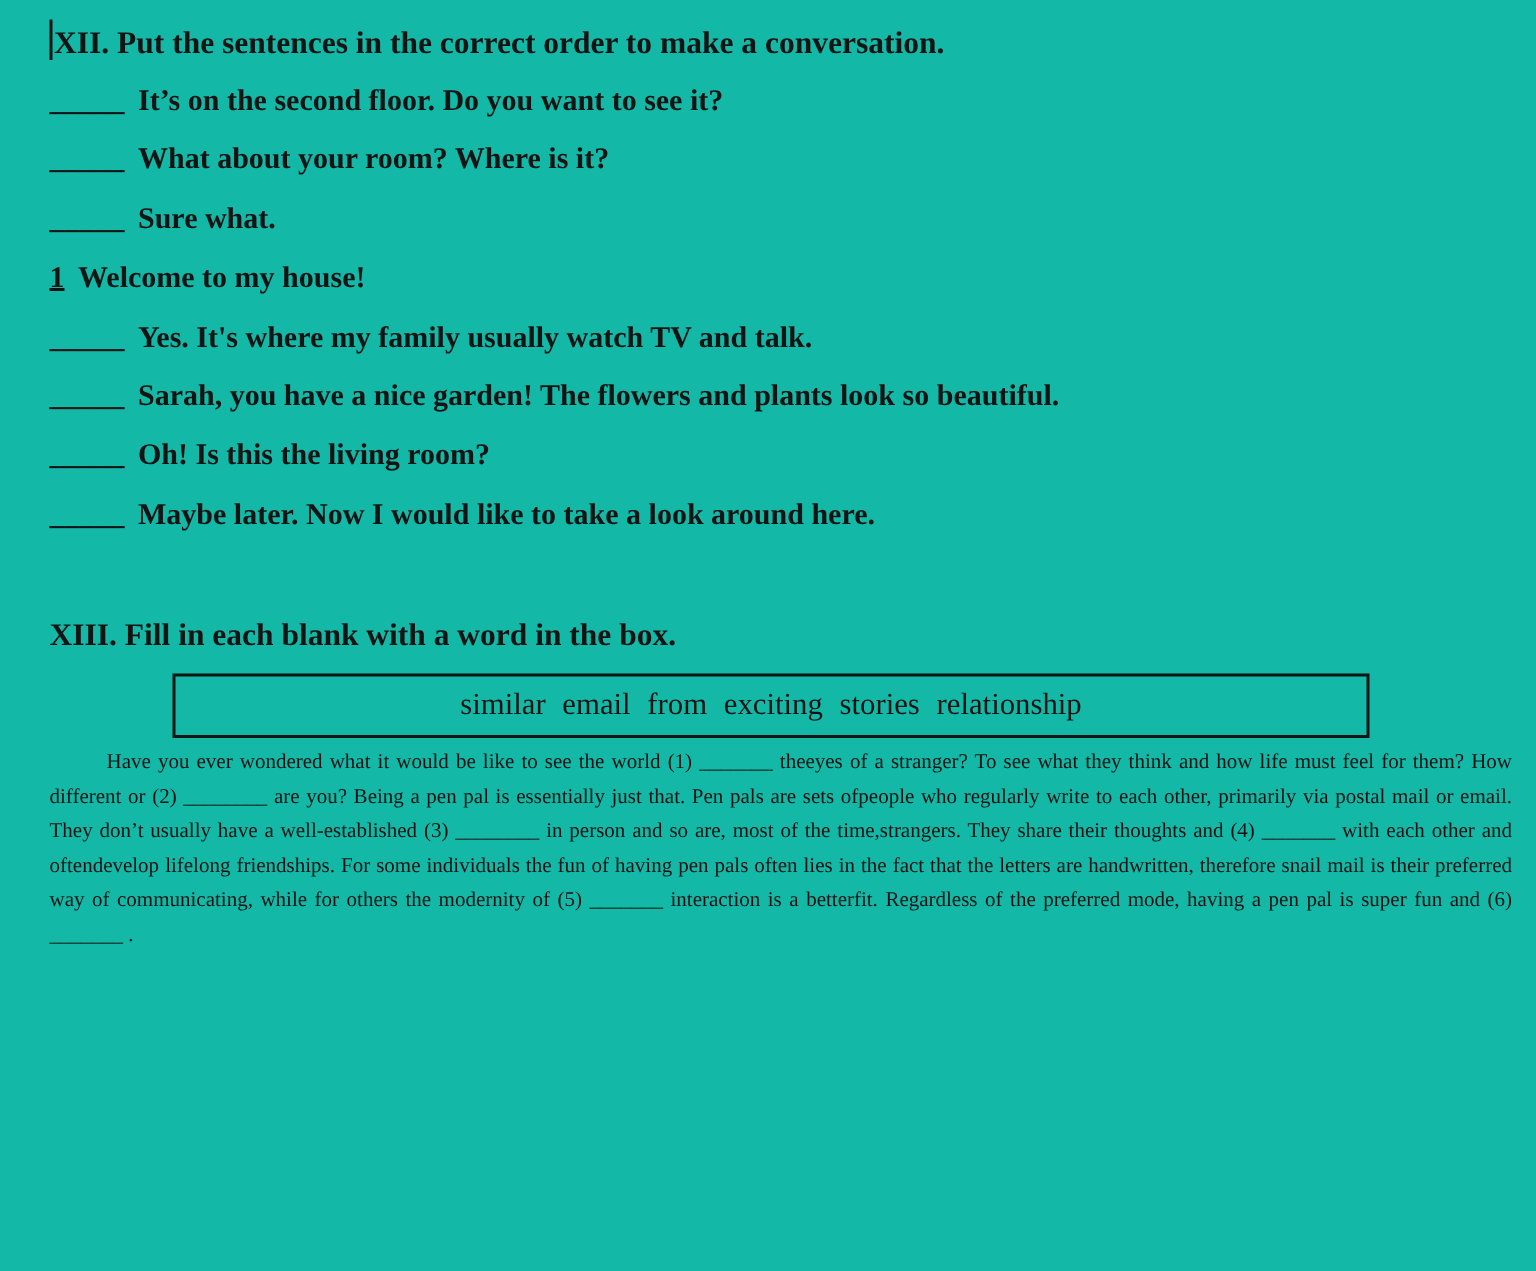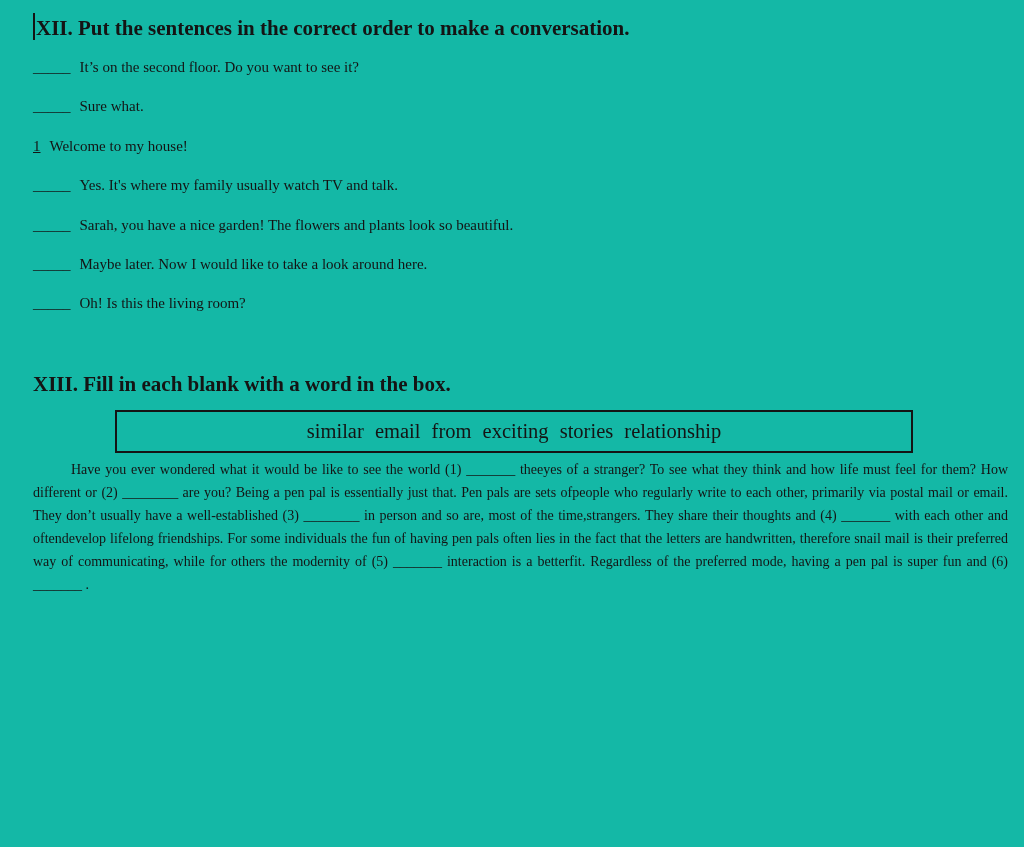--- a/index.html
+++ b/index.html
@@ -23,23 +23,24 @@
   .caret {
     display: inline-block;
     width: 2px;
     height: 27px;
     background: #141414;
     vertical-align: -5px;
     margin-right: 1px;
   }
   .conv-list { margin: 0; }
   .conv-line {
-    font-size: 15px;
+    font-size: 20px;
     line-height: 39.4px;
     white-space: nowrap;
+    font-weight: bold;
   }
   .marker { margin-right: 9px; }
   .marker .num { text-decoration: underline; }
   .note { font-style: italic; }
   .sec13 { margin-top: 40px; }
   .word-box {
     box-sizing: border-box;
     margin: 6px 5px 0 82px;
     width: 798px;
     height: 43px;
@@ -61,26 +62,27 @@
 </style>
 </head>
 <body>
 
 <div class="page">
 
   <div class="heading"><span class="caret"></span><span>XII. Put the sentences in the correct order to make a conversation.</span></div>
 
   <div class="conv-list">
     <div class="conv-line"><span class="marker"><span>_____</span><span class="num"></span></span><span>It’s on the second floor. Do you want to see it?</span><span class="note"></span></div>
+    <div class="conv-line"><span class="marker"><span>_____</span><span class="num"></span></span><span>What about your room? Where is it?</span><span class="note"></span></div>
     <div class="conv-line"><span class="marker"><span>_____</span><span class="num"></span></span><span>Sure what.</span><span class="note"></span></div>
     <div class="conv-line"><span class="marker"><span></span><span class="num">1</span></span><span>Welcome to my house!</span><span class="note"></span></div>
     <div class="conv-line"><span class="marker"><span>_____</span><span class="num"></span></span><span>Yes. It's where my family usually watch TV and talk.</span><span class="note"></span></div>
     <div class="conv-line"><span class="marker"><span>_____</span><span class="num"></span></span><span>Sarah, you have a nice garden! The flowers and plants look so beautiful.</span><span class="note"></span></div>
+    <div class="conv-line"><span class="marker"><span>_____</span><span class="num"></span></span><span>Oh! Is this the living room?</span><span class="note"></span></div>
     <div class="conv-line"><span class="marker"><span>_____</span><span class="num"></span></span><span>Maybe later. Now I would like to take a look around here.</span><span class="note"></span></div>
-    <div class="conv-line"><span class="marker"><span>_____</span><span class="num"></span></span><span>Oh! Is this the living room?</span><span class="note"></span></div>
   </div>
 
   <div class="sec13">
     <div class="heading">XIII. Fill in each blank with a word in the box.</div>
     <div class="word-box">
         <span>similar email from exciting stories relationship</span>
       </div>
     <div class="passage">Have you ever wondered what it would be like to see the world (1) _______ theeyes of a stranger? To see what they think and how life must feel for them? How different or (2) ________ are you? Being a pen pal is essentially just that. Pen pals are sets ofpeople who regularly write to each other, primarily via postal mail or email. They don’t usually have a well-established (3) ________ in person and so are, most of the time,strangers. They share their thoughts and (4) _______ with each other and oftendevelop lifelong friendships. For some individuals the fun of having pen pals often lies in the fact that the letters are handwritten, therefore snail mail is their preferred way of communicating, while for others the modernity of (5) _______ interaction is a betterfit. Regardless of the preferred mode, having a pen pal is super fun and (6) _______ .</div>
   </div>
 

